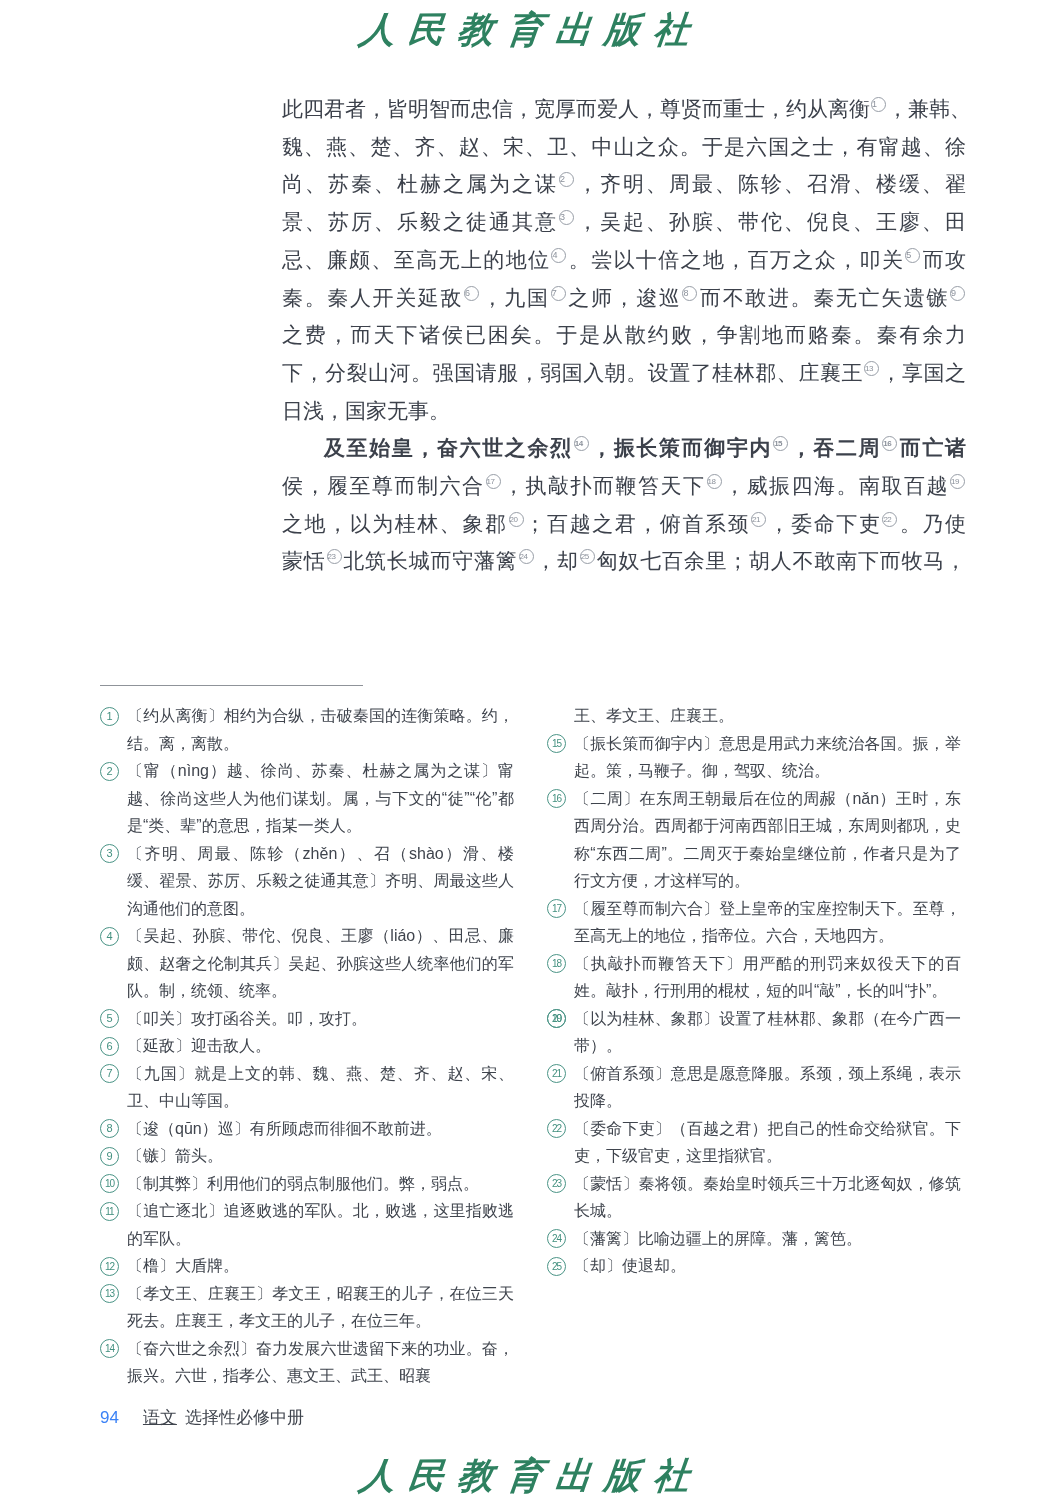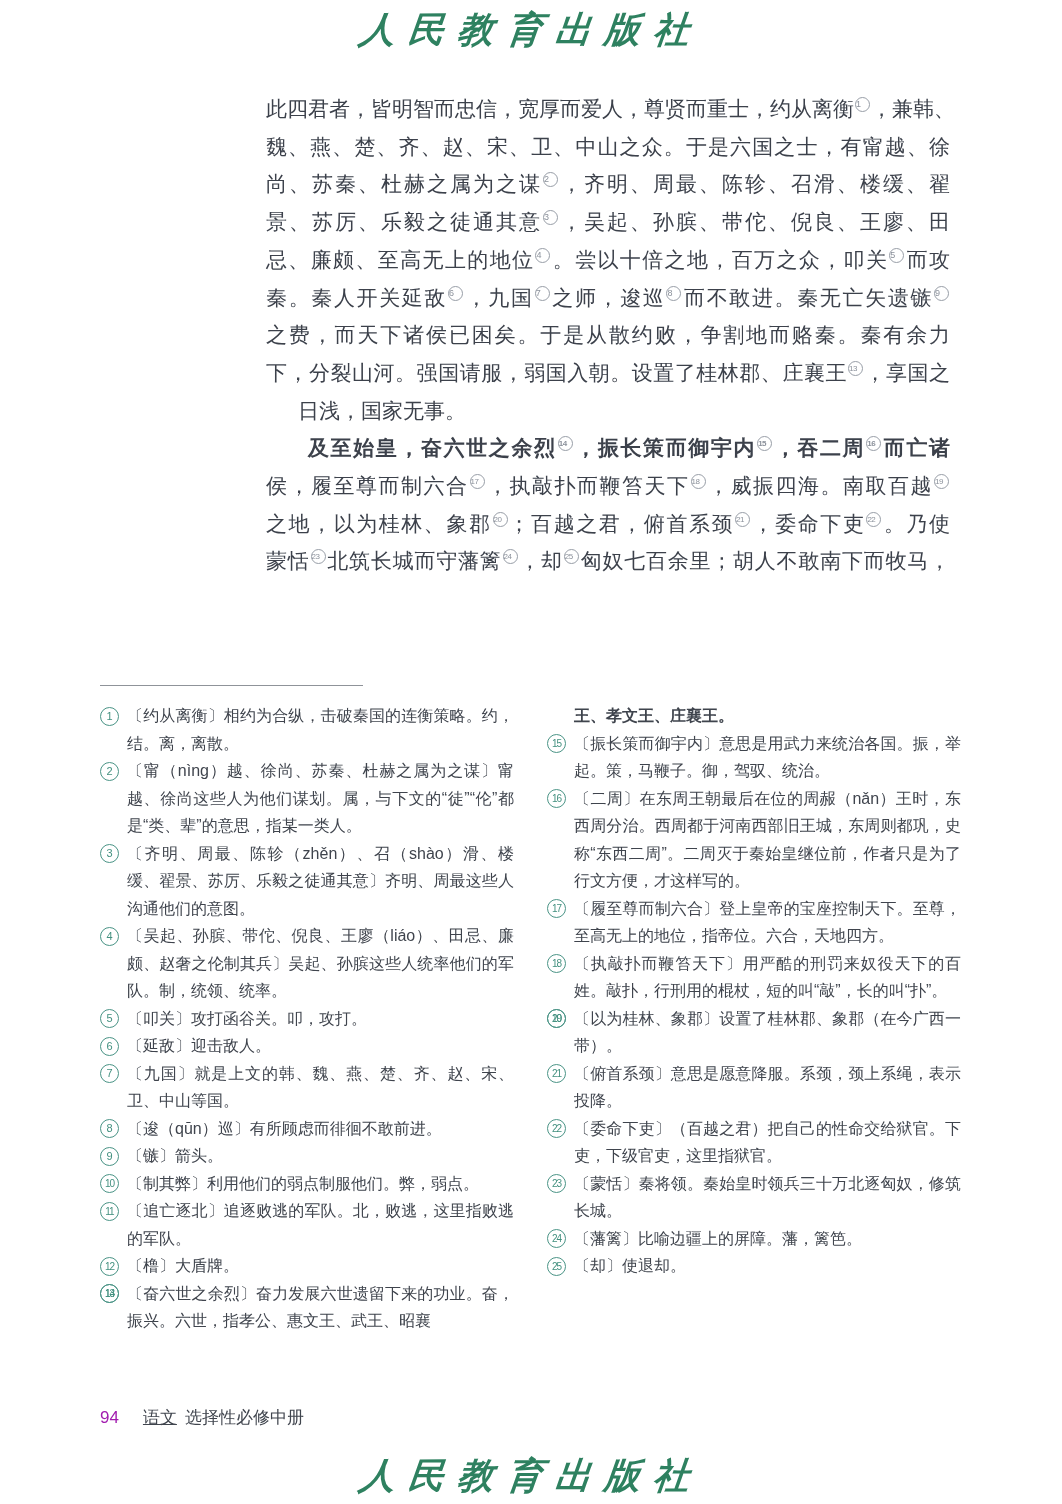--- a/index.html
+++ b/index.html
@@ -9,57 +9,57 @@
   }
   .logo{
     position:absolute;left:0;width:1062px;text-align:center;
     font-family:"DejaVu Serif",serif;font-style:italic;font-weight:bold;
     font-size:36px;letter-spacing:13px;color:#2e8160;
     transform:skewX(-6deg);white-space:nowrap;
   }
   .logo.top{top:6px;}
   .logo.bottom{top:1452px;}
   .main-text{
-    position:absolute;left:266px;top:90px;width:684px;
+    position:absolute;left:282px;top:90px;width:684px;
     font-size:21px;line-height:37.7px;color:#3c414b;
   }
   .line{
     text-align:justify;text-align-last:justify;white-space:nowrap;
   }
-  .line.no-fill{text-align-last:left;margin-left:32px;}
+  .line.no-fill{text-align-last:left;}
   .line.indent{padding-left:42px;font-weight:bold;}
   .sup{
     display:inline-block;box-sizing:border-box;width:15px;height:15px;
     border:1px solid #989ea7;border-radius:50%;color:#8b919b;
     font-size:9px;line-height:13px;text-align:center;vertical-align:9px;
     margin:0 1px;letter-spacing:0;font-family:"Liberation Sans",sans-serif;
   }
   .sup.two{font-size:8px;letter-spacing:-0.5px;}
   .divider{
     position:absolute;left:100px;top:685px;width:263px;height:1px;
     background:#8f9399;
   }
   .footnotes{
     position:absolute;left:100px;top:702px;width:866px;
     display:flex;gap:33px;color:#3f444d;font-size:16px;line-height:27.5px;
   }
   .fn-col{width:414px;}
   .fn-item{position:relative;padding-left:27px;text-align:justify;}
-  .fn-item.cont{padding-left:27px;font-weight:bold;}
+  .fn-item.cont{padding-left:27px;}
   .fn-num{
     position:absolute;left:0;top:4.5px;box-sizing:border-box;
     width:19px;height:19px;border:1px solid #4a9486;border-radius:50%;
     color:#42907f;font-size:11px;line-height:17px;text-align:center;
     font-family:"Liberation Sans",sans-serif;
   }
   .fn-num.two{font-size:10px;letter-spacing:-1px;}
   .footer{
     position:absolute;left:100px;top:1406px;font-size:17px;color:#40454e;
   }
-  .footer .pagenum{color:#a21caf;margin-right:24px;}
+  .footer .pagenum{color:#3b82f6;margin-right:24px;}
   .footer .subject{margin-right:8px;text-decoration:underline;}
 </style>
 </head>
 <body>
 
 <div class="page">
 
   <div class="logo top">
     <span>人民教育出版社</span>
   </div>
@@ -89,21 +89,21 @@
         <div class="fn-item"><span class="fn-num">3</span><span>〔齐明、周最、陈轸（zhěn）、召（shào）滑、楼缓、翟景、苏厉、乐毅之徒通其意〕齐明、周最这些人沟通他们的意图。</span></div>
         <div class="fn-item"><span class="fn-num">4</span><span>〔吴起、孙膑、带佗、倪良、王廖（liáo）、田忌、廉颇、赵奢之伦制其兵〕吴起、孙膑这些人统率他们的军队。制，统领、统率。</span></div>
         <div class="fn-item"><span class="fn-num">5</span><span>〔叩关〕攻打函谷关。叩，攻打。</span></div>
         <div class="fn-item"><span class="fn-num">6</span><span>〔延敌〕迎击敌人。</span></div>
         <div class="fn-item"><span class="fn-num">7</span><span>〔九国〕就是上文的韩、魏、燕、楚、齐、赵、宋、卫、中山等国。</span></div>
         <div class="fn-item"><span class="fn-num">8</span><span>〔逡（qūn）巡〕有所顾虑而徘徊不敢前进。</span></div>
         <div class="fn-item"><span class="fn-num">9</span><span>〔镞〕箭头。</span></div>
         <div class="fn-item"><span class="fn-num two">10</span><span>〔制其弊〕利用他们的弱点制服他们。弊，弱点。</span></div>
         <div class="fn-item"><span class="fn-num two">11</span><span>〔追亡逐北〕追逐败逃的军队。北，败逃，这里指败逃的军队。</span></div>
         <div class="fn-item"><span class="fn-num two">12</span><span>〔橹〕大盾牌。</span></div>
-        <div class="fn-item"><span class="fn-num two">13</span></div>
+        <div class="fn-item"><span class="fn-num two">13</span><span>〔孝文王、庄襄王〕孝文王，昭襄王的儿子，在位三天死去。庄襄王，孝文王的儿子，在位三年。</span></div>
         <div class="fn-item"><span class="fn-num two">14</span><span>〔奋六世之余烈〕奋力发展六世遗留下来的功业。奋，振兴。六世，指孝公、惠文王、武王、昭襄</span></div>
       </div>
     <div class="fn-col" id="fn-right">
         <div class="fn-item cont"><span>王、孝文王、庄襄王。</span></div>
         <div class="fn-item"><span class="fn-num two">15</span><span>〔振长策而御宇内〕意思是用武力来统治各国。振，举起。策，马鞭子。御，驾驭、统治。</span></div>
         <div class="fn-item"><span class="fn-num two">16</span><span>〔二周〕在东周王朝最后在位的周赧（nǎn）王时，东西周分治。西周都于河南西部旧王城，东周则都巩，史称“东西二周”。二周灭于秦始皇继位前，作者只是为了行文方便，才这样写的。</span></div>
         <div class="fn-item"><span class="fn-num two">17</span><span>〔履至尊而制六合〕登上皇帝的宝座控制天下。至尊，至高无上的地位，指帝位。六合，天地四方。</span></div>
         <div class="fn-item"><span class="fn-num two">18</span><span>〔执敲扑而鞭笞天下〕用严酷的刑罚来奴役天下的百姓。敲扑，行刑用的棍杖，短的叫“敲”，长的叫“扑”。</span></div>
         <div class="fn-item"><span class="fn-num two">19</span></div>
         <div class="fn-item"><span class="fn-num two">20</span><span>〔以为桂林、象郡〕设置了桂林郡、象郡（在今广西一带）。</span></div>

